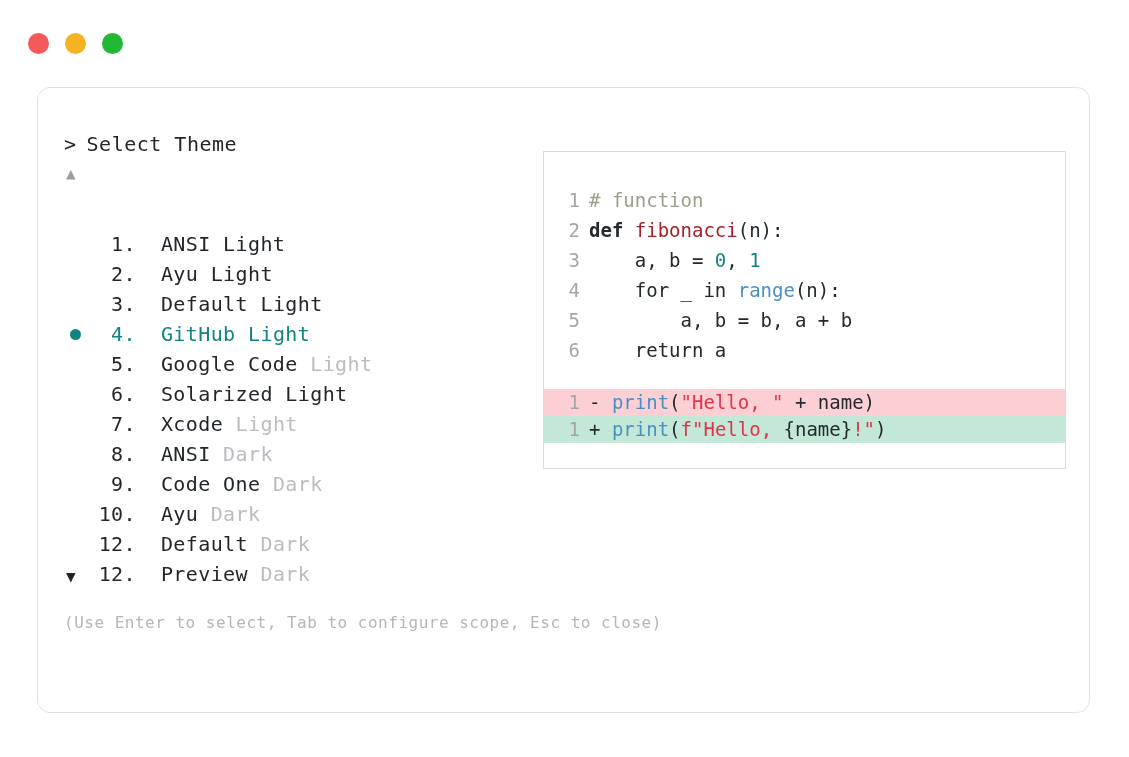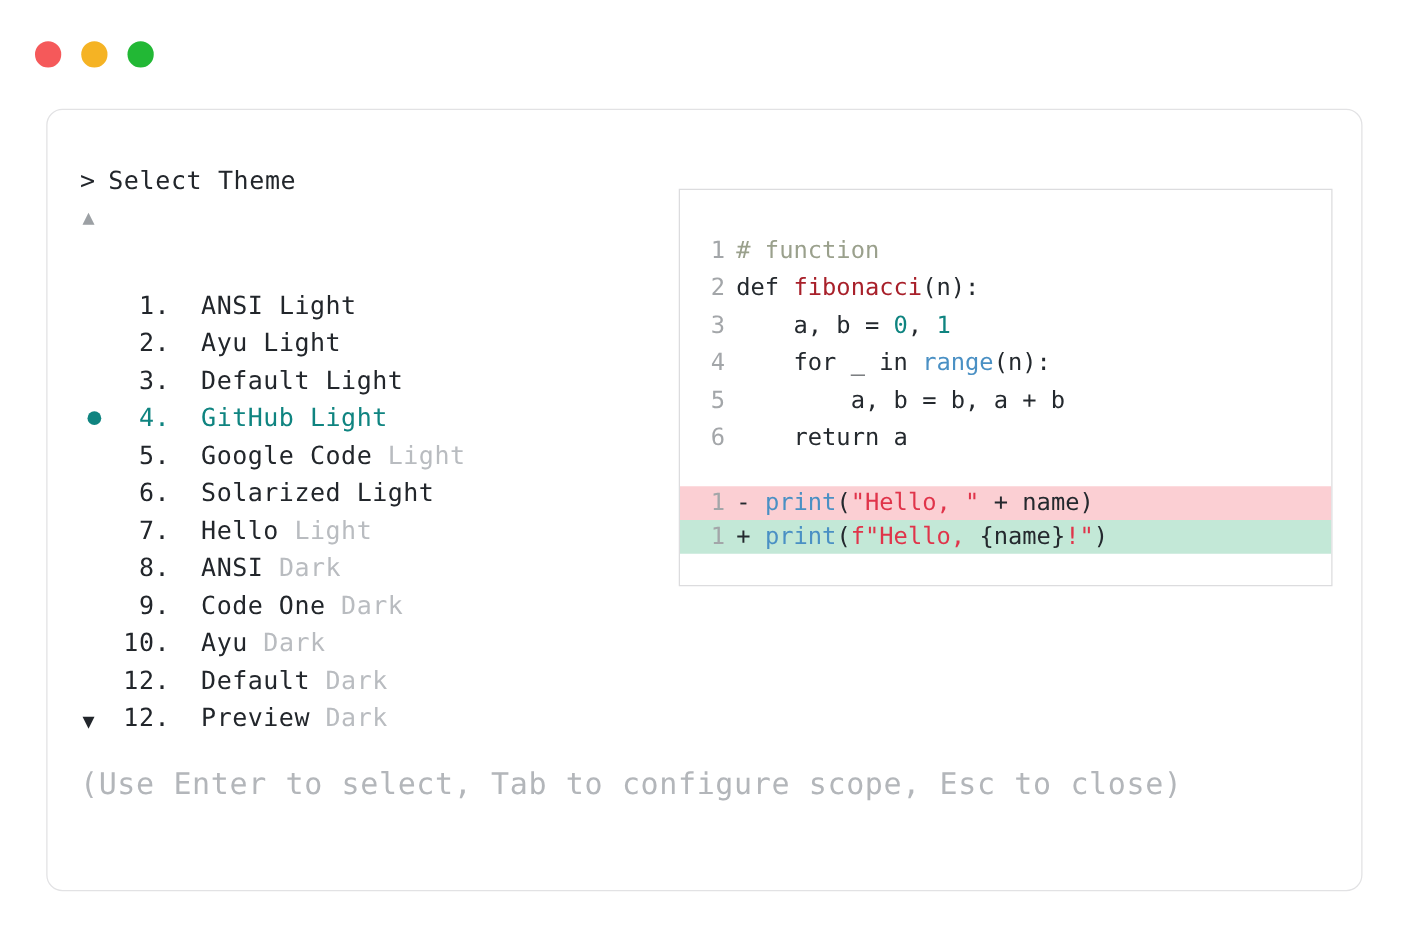--- a/index.html
+++ b/index.html
@@ -155,21 +155,21 @@
     text-align: right;
     color: #a3a6a9;
     margin-right: 9px;
   }
   .tok-plain   { color: #24292e; }
   .tok-comment { color: #9aa08c; }
   .tok-func    { color: #a8202a; }
   .tok-num     { color: #0f8480; }
   .tok-builtin { color: #4a90c4; }
   .tok-str     { color: #e0344a; }
-  .tok-kw      { color: #24292e; }
+  .tok-kw      { color: #24292e; font-weight: bold; }
 
   #diff-block {
     margin-top: 24px;
     font-size: 19px;
     line-height: 27px;
     white-space: pre;
   }
   .diff-line {
     display: block;
     padding-left: 20px;
@@ -185,21 +185,21 @@
     color: #a3a6a9;
     margin-right: 9px;
   }
   .diff-sign { color: #24292e; }
 
   
   #footer-hint {
     position: absolute;
     left: 26px;
     top: 525px;
-    font-size: 24px;
+    font-size: 16px;
     letter-spacing: 0.5px;
     color: #b3b6ba;
     white-space: pre;
   }
 </style>
 </head>
 <body>
 
 <div id="window-dots">
     <div class="dot" style="background: rgb(245, 89, 90);"></div>
@@ -219,21 +219,21 @@
 
       <div id="scroll-up-arrow" class="scroll-arrow">▲</div>
 
       <ul id="theme-list">
           <li class="theme-row"><span class="row-bullet"></span><span class="row-index">1.</span><span>  </span><span class="row-name">ANSI</span><span> </span><span class="row-variant">Light</span></li>
           <li class="theme-row"><span class="row-bullet"></span><span class="row-index">2.</span><span>  </span><span class="row-name">Ayu</span><span> </span><span class="row-variant">Light</span></li>
           <li class="theme-row"><span class="row-bullet"></span><span class="row-index">3.</span><span>  </span><span class="row-name">Default</span><span> </span><span class="row-variant">Light</span></li>
           <li class="theme-row selected"><span class="row-bullet"><span class="bullet-dot"></span></span><span class="row-index">4.</span><span>  </span><span class="row-name">GitHub</span><span> </span><span class="row-variant">Light</span></li>
           <li class="theme-row dim-variant"><span class="row-bullet"></span><span class="row-index">5.</span><span>  </span><span class="row-name">Google Code</span><span> </span><span class="row-variant">Light</span></li>
           <li class="theme-row"><span class="row-bullet"></span><span class="row-index">6.</span><span>  </span><span class="row-name">Solarized</span><span> </span><span class="row-variant">Light</span></li>
-          <li class="theme-row dim-variant"><span class="row-bullet"></span><span class="row-index">7.</span><span>  </span><span class="row-name">Hello</span><span> </span><span class="row-variant">Light</span></li>
+          <li class="theme-row dim-variant"><span class="row-bullet"></span><span class="row-index">7.</span><span>  </span><span class="row-name">Xcode</span><span> </span><span class="row-variant">Light</span></li>
           <li class="theme-row dim-variant"><span class="row-bullet"></span><span class="row-index">8.</span><span>  </span><span class="row-name">ANSI</span><span> </span><span class="row-variant">Dark</span></li>
           <li class="theme-row dim-variant"><span class="row-bullet"></span><span class="row-index">9.</span><span>  </span><span class="row-name">Code One</span><span> </span><span class="row-variant">Dark</span></li>
           <li class="theme-row dim-variant"><span class="row-bullet"></span><span class="row-index">10.</span><span>  </span><span class="row-name">Ayu</span><span> </span><span class="row-variant">Dark</span></li>
           <li class="theme-row dim-variant"><span class="row-bullet"></span><span class="row-index">12.</span><span>  </span><span class="row-name">Default</span><span> </span><span class="row-variant">Dark</span></li>
           <li class="theme-row dim-variant"><span class="row-bullet"></span><span class="row-index">12.</span><span>  </span><span class="row-name">Preview</span><span> </span><span class="row-variant">Dark</span></li>
         </ul>
 
       <div id="scroll-down-arrow" class="scroll-arrow">▼</div>
     </div>
 

